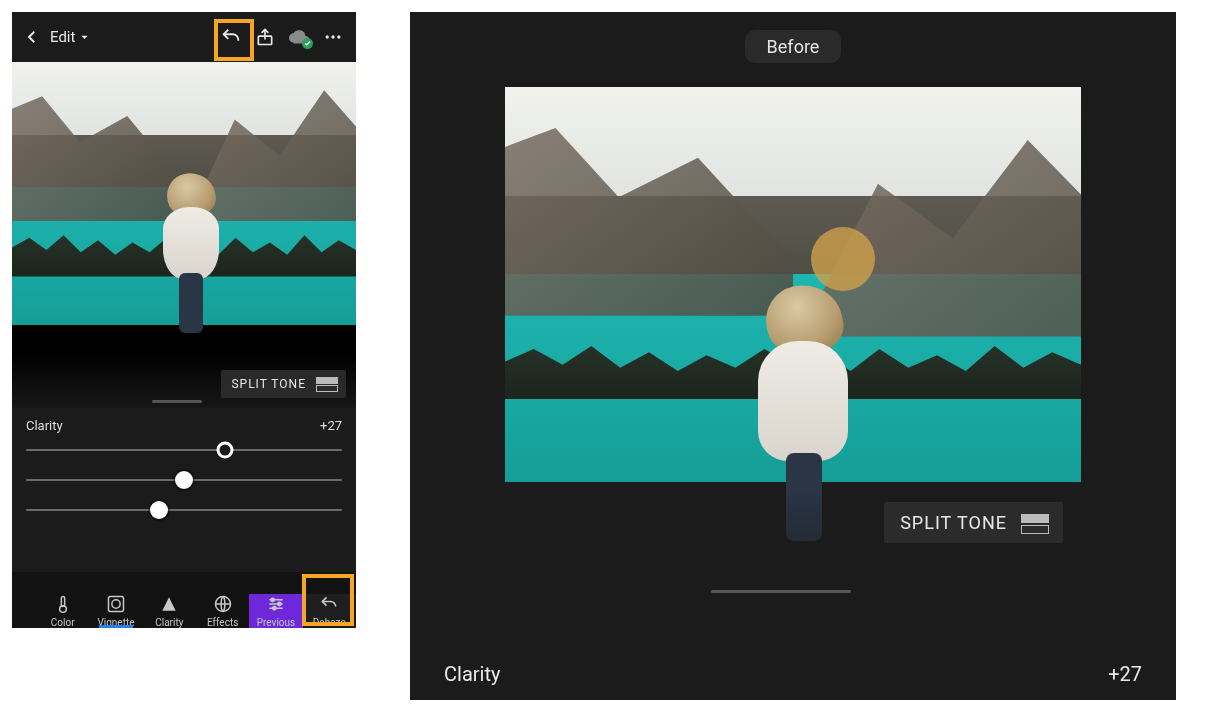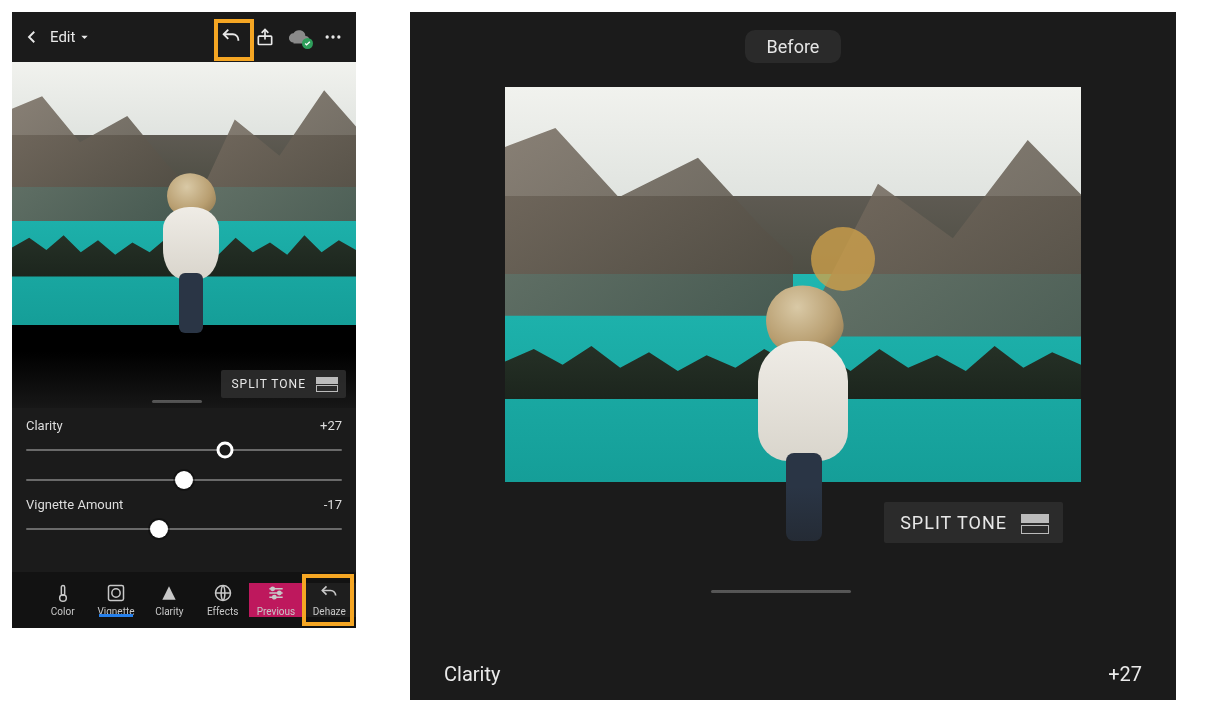--- a/index.html
+++ b/index.html
@@ -137,21 +137,21 @@
     position:absolute; top:50%; transform:translate(-50%,-50%);
     width:18px; height:18px; background:#fff; border-radius:50%;
     box-shadow:0 0 0 2px rgba(0,0,0,.3);
   }
   .thumb.large { width:17px; height:17px; border:3px solid #fff; background:#1b1b1b; box-shadow:none;}
 
   .bottombar {
     height:56px;
     background:#121212;
     display:flex;
-    align-items:center;
+    align-items:flex-end;
     padding-left:24px;
   }
   .bottombar .tab {
     flex:1;
     display:flex; flex-direction:column; align-items:center; justify-content:center;
     gap:3px; color:#c8c8c8; font-size:10px; cursor:pointer;
     position:relative;
   }
   .bottombar .tab.selected::after{
     content:""; position:absolute; left:10px; right:10px; bottom:0; height:3px; background:#2680eb;
@@ -285,24 +285,20 @@
     <div class="slider">
       <div class="track"></div>
         <div class="thumb large" style="left:63%"></div>
     </div>
 
     <div class="slider">
       <div class="track"></div>
         <div class="thumb" style="left:50%"></div>
     </div>
 
-    <div class="row">
-      <span>Vignette Amount</span>
-      <span>-17</span>
-    </div>
     <div class="slider">
       <div class="track"></div>
         <div class="thumb" style="left:42%"></div>
     </div>
 
   </div>
 
   <div class="bottombar">
     <div class="tab">
       <svg viewBox="0 0 24 24" fill="none" stroke="#c8c8c8" stroke-width="1.8">
@@ -324,21 +320,21 @@
         </svg>
       <span>Clarity</span>
     </div>
     <div class="tab">
       <svg viewBox="0 0 24 24" fill="none" stroke="#c8c8c8" stroke-width="1.8">
           <circle cx="12" cy="12" r="9"></circle>
           <path d="M3 12h18M12 3c3 3 3 15 0 18M12 3c-3 3-3 15 0 18"></path>
         </svg>
       <span>Effects</span>
     </div>
-    <div class="tab" style="background:#be185d">
+    <div class="tab" style="background:#6d28d9">
       <svg viewBox="0 0 24 24" fill="none" stroke="#c8c8c8" stroke-width="1.8">
           <path d="M4 7h16M4 12h16M4 17h16"></path>
           <circle cx="8" cy="7" r="2" fill="#c8c8c8"></circle>
           <circle cx="16" cy="12" r="2" fill="#c8c8c8"></circle>
           <circle cx="10" cy="17" r="2" fill="#c8c8c8"></circle>
         </svg>
       <span>Previous</span>
     </div>
     <div class="tab" style="background:#1e1e1e">
       <svg viewBox="0 0 24 24" fill="none" stroke="#c8c8c8" stroke-width="2">

